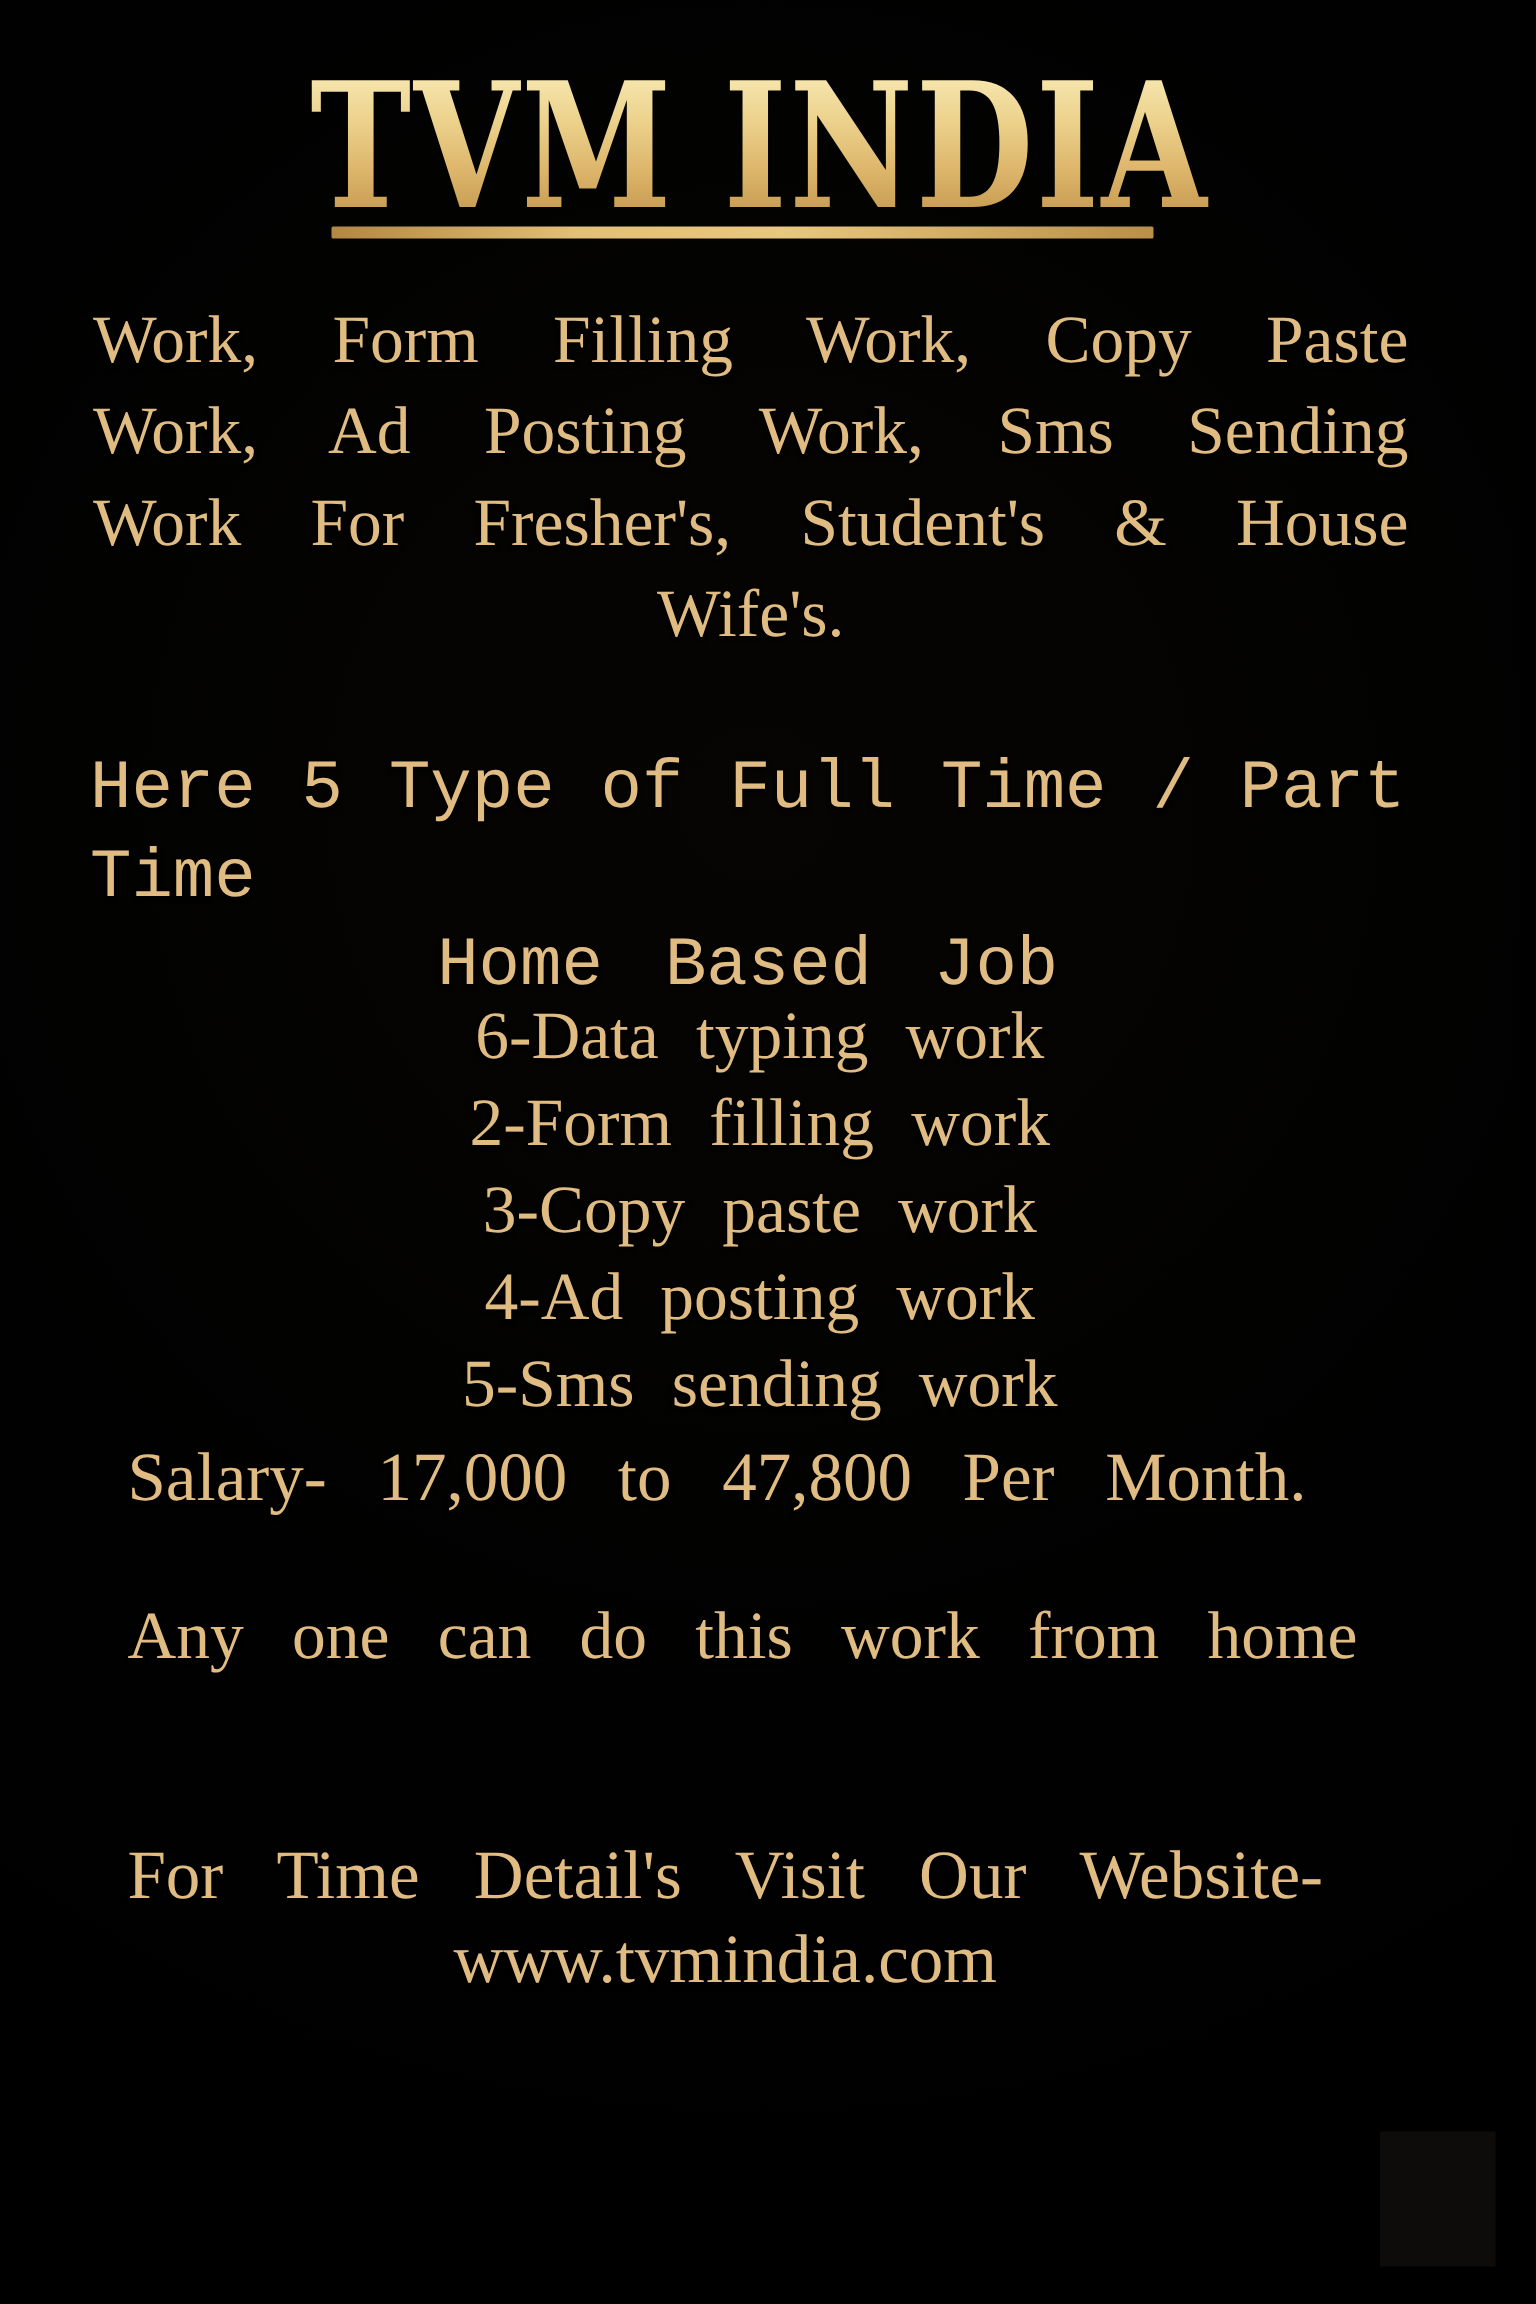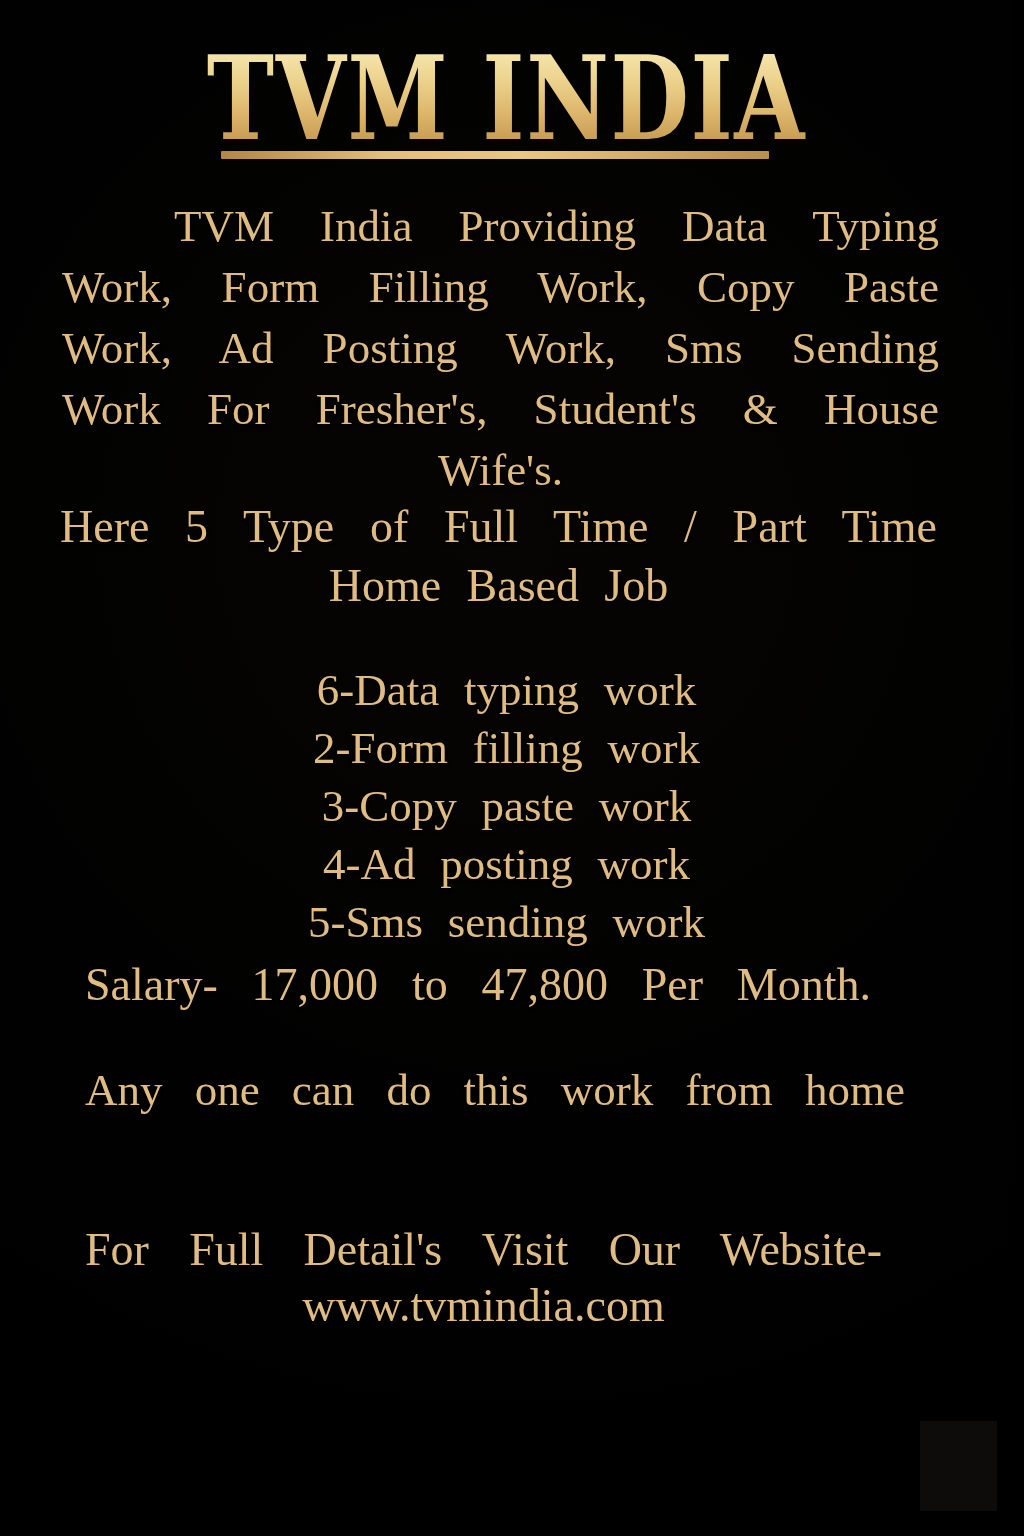--- a/index.html
+++ b/index.html
@@ -72,20 +72,21 @@
   }
   .intro .indent { padding-left: 112px; }
 
   .heading2 {
     position: absolute;
     top: 497px;
     left: 60px;
     right: 76px;
     font-size: 46px;
     line-height: 59px;
+    font-family: Liberation Mono, monospace;
   }
 
   .job-list {
     position: absolute;
     top: 661px;
     left: 0;
     right: 0;
     font-size: 45px;
     line-height: 58px;
   }
@@ -129,21 +130,20 @@
 </style>
 </head>
 <body>
 
 <div class="poster">
 
   <h1 class="title">TVM INDIA</h1>
   <div class="title-underline"></div>
 
   <section class="intro">
-    <div class="line jline indent">TVM India Providing Data Typing</div>
     <div class="line jline">Work, Form Filling Work, Copy Paste</div>
     <div class="line jline">Work, Ad Posting Work, Sms Sending</div>
     <div class="line jline">Work For Fresher's, Student's &amp; House</div>
     <div class="line cline">Wife's.</div>
   </section>
 
   <section class="heading2">
     <div class="line jline">Here 5 Type of Full Time / Part Time</div>
     <div class="line cline">Home Based Job</div>
   </section>
@@ -158,19 +158,19 @@
 
   <section class="salary">
     <div class="line jline">Salary- 17,000 to 47,800 Per Month.</div>
   </section>
 
   <section class="availability">
     <div class="line jline">Any one can do this work from home</div>
   </section>
 
   <section class="website">
-    <div class="line jline">For Full Detail's Visit Our Website-</div>
+    <div class="line jline">For Time Detail's Visit Our Website-</div>
     <div class="line cline">www.tvmindia.com</div>
   </section>
 
   <div class="corner-patch"></div>
 
 </div>
 
 </body></html>

